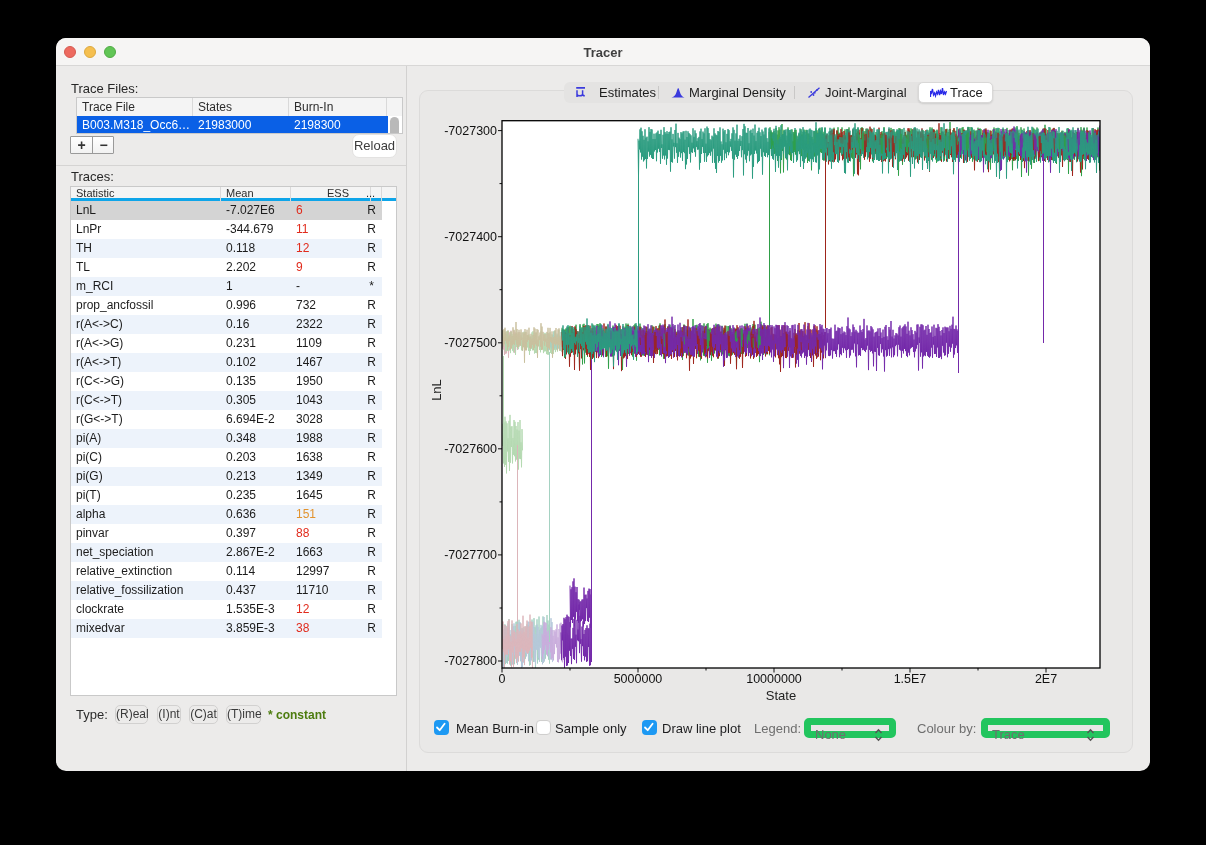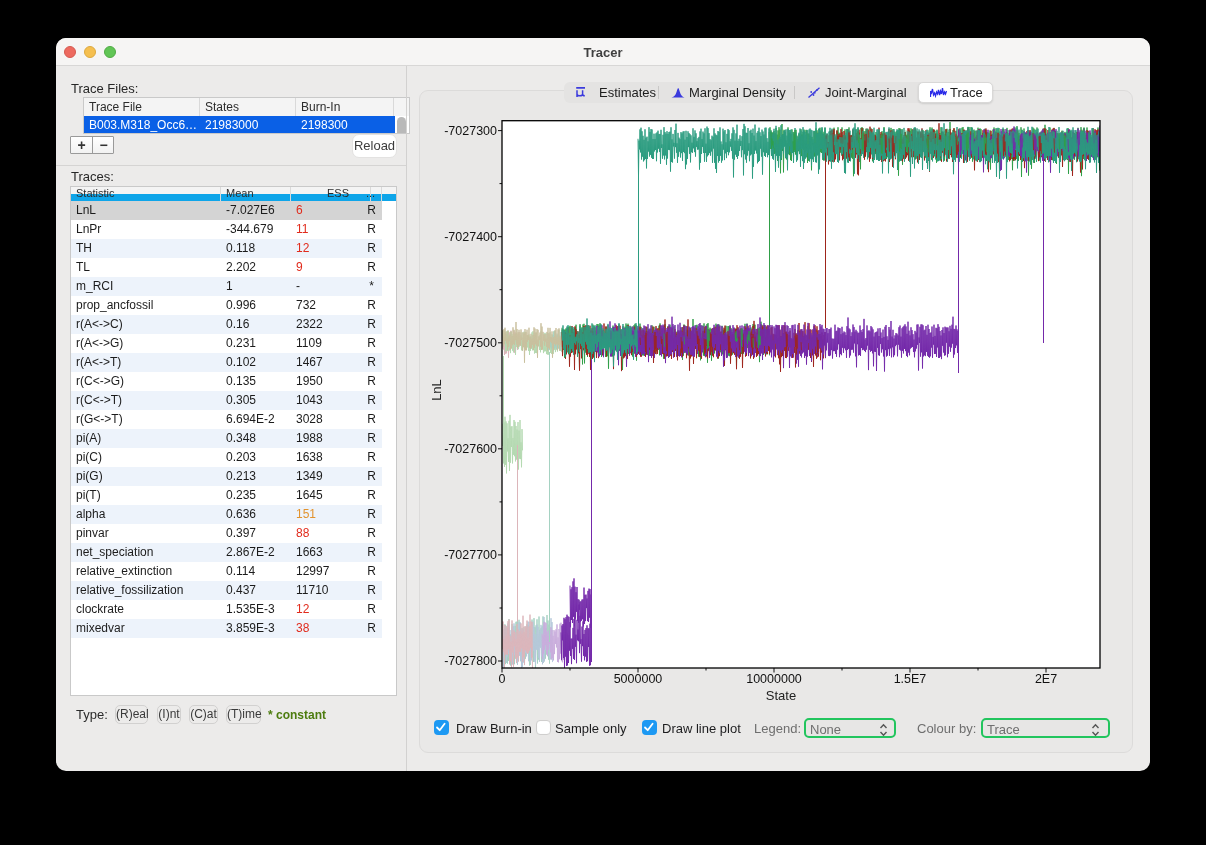--- a/index.html
+++ b/index.html
@@ -7,21 +7,21 @@
   font-family:"Liberation Sans", sans-serif; }
 #win { position:absolute; left:56px; top:38px; width:1094px; height:733px;
   background:#ecebea; border-radius:10px; overflow:hidden; }
 #titlebar { position:absolute; left:0; top:0; width:100%; height:28px;
   background:#f6f5f4; border-bottom:1px solid #d8d7d6; }
 .tl { position:absolute; top:46px; width:12px; height:12px; border-radius:50%; }
 #title { position:absolute; top:7px; width:100%; text-align:center;
   font-size:13px; font-weight:bold; color:#404040; }
 .lbl { position:absolute; font-size:13px; color:#272727; }
 
-#tf { position:absolute; left:27px; top:59px; width:327px; height:37px;
+#tf { position:absolute; left:20px; top:59px; width:327px; height:37px;
   background:#fff; border:1px solid #c9c9c9; font-size:12px; color:#222; overflow:hidden;padding-left:15px; }
 #tf .hdr { position:absolute; left:0; top:0; right:0; height:18px; background:#f4f4f4; }
 #tf .hc { position:absolute; top:0; height:18px; line-height:18px; padding-left:5px;
   border-right:1px solid #d9d9d9; font-size:12px; color:#2c2c2c; }
 #tf .sel { position:absolute; left:0; top:18px; width:311px; height:18px;
   background:#0a60e6; color:#fff; line-height:18px; }
 #tf .sc { position:absolute; top:0; padding-left:5px; }
 #thumb { position:absolute; right:3px; top:19px; width:9px; height:24px;
   background:#b9b9b9; border-radius:5px; }
 
@@ -31,21 +31,21 @@
 #pm span { position:absolute; top:0; width:21px; text-align:center; line-height:16px;
   font-size:14px; font-weight:bold; color:#333; }
 #reload { position:absolute; left:296px; top:96px; width:45px; height:24px;
   border:1px solid #e3e2e1; border-radius:7px; background:#ffffff;
   font-size:13px; color:#3c3c3c; text-align:center; line-height:22px; }
 #sep1 { position:absolute; left:0px; top:127px; width:350px; height:1px; background:#d5d4d3; }
 
 #tr { position:absolute; left:14px; top:148px; width:327px; height:510px;
   background:#fff; border:1px solid #c9c9c9; font-size:12px; color:#1c1c1c; }
 #tr .hdr { position:absolute; left:0; top:0; right:0; height:14px; background:#f4f4f4;
-  border-bottom:7px solid #0ea5e9; }
+  border-bottom:3px solid #0ea5e9; }
 #tr .hc { position:absolute; top:0; height:14px; line-height:13px; padding-left:5px;
   border-right:1px solid #d9d9d9; font-size:11px; color:#2c2c2c; }
 #tr .row { position:absolute; left:0; width:311px; height:19px; line-height:19px; }
 #tr .c0 { position:absolute; left:5px; }
 #tr .c1 { position:absolute; left:155px; }
 #tr .c2 { position:absolute; left:225px; }
 #tr .c3 { position:absolute; left:290px; width:21px; text-align:center; }
 #tr .alt { background:#edf3fb; }
 #tr .selr { background:#d4d4d4; }
 .redv { color:#e12b1c; } .orgv { color:#e2932e; }
@@ -65,21 +65,21 @@
   box-shadow:0 1px 2px rgba(0,0,0,0.12); }
 .segico { position:absolute; top:4px; }
 
 .cb { position:absolute; width:15px; height:15px; border-radius:4px; top:682px; }
 .cb.on { background:#1d99f3; }
 .cb.off { background:#fff; border:1px solid #d0cfce; box-shadow:inset 0 0 1px rgba(0,0,0,0.08); }
 .cb svg { position:absolute; left:1px; top:2px; }
 .ctl-lbl { position:absolute; top:683px; font-size:13px; color:#1d1d1f; }
 .gray-lbl { position:absolute; top:683px; font-size:13px; color:#6e6e6e; }
 .dd { position:absolute; top:680px; height:20px; background:#e7e6e5;
-  border:2px solid #22c55e; border-radius:5px; font-size:13px; color:#6f6f6f; }
+  border:7px solid #22c55e; border-radius:5px; font-size:13px; color:#6f6f6f; }
 .dd span { position:absolute; left:4px; top:2px; }
 </style>
 </head>
 <body>
 <div id="win">
   <div id="titlebar">
     <div class="tl" style="left:8px; top:8px; background:#ed6a5f; border:0.5px solid #d55a50;"></div>
     <div class="tl" style="left:28px; top:8px; background:#f5bf4f; border:0.5px solid #dca93e;"></div>
     <div class="tl" style="left:48px; top:8px; background:#61c555; border:0.5px solid #51ab45;"></div>
     <div id="title">Tracer</div>
@@ -426,21 +426,21 @@
         <path d="M0.5 11 L0.5 5 L1.5 7 L2.5 3 L3.5 9 L4.5 7 L5.5 10 L6.5 6 L7.5 8 L8.5 4 L9.5 9 L10.5 5 L11.5 8 L12.5 2 L13.5 9 L14.5 6 L15.5 8 L16.5 5" stroke="#2a2ae8" stroke-width="1.3" fill="none"></path>
       </svg>
     <div class="seg" style="left:386px; z-index:2;">Trace</div>
   </div>
 
   <div class="cb on" style="left:378px;">
       <svg width="12" height="11" viewBox="0 0 12 11">
         <path d="M2 5.5 L4.7 8.2 L9.6 1.8" stroke="#fff" stroke-width="1.8" fill="none" stroke-linecap="round" stroke-linejoin="round"></path>
       </svg>
     </div>
-  <div class="ctl-lbl" style="left:400px;">Draw Burn-in</div>
+  <div class="ctl-lbl" style="left:400px;">Mean Burn-in</div>
   <div class="cb off" style="left:480px;"></div>
   <div class="ctl-lbl" style="left:499px;">Sample only</div>
   <div class="cb on" style="left:586px;">
       <svg width="12" height="11" viewBox="0 0 12 11">
         <path d="M2 5.5 L4.7 8.2 L9.6 1.8" stroke="#fff" stroke-width="1.8" fill="none" stroke-linecap="round" stroke-linejoin="round"></path>
       </svg>
     </div>
   <div class="ctl-lbl" style="left:606px;">Draw line plot</div>
   <div class="gray-lbl" style="left:698px;">Legend:</div>
   <div class="dd" style="left:748px; width:92px;">

